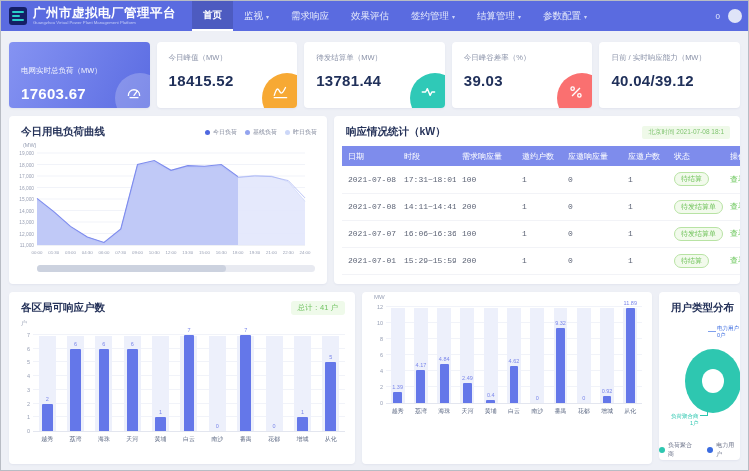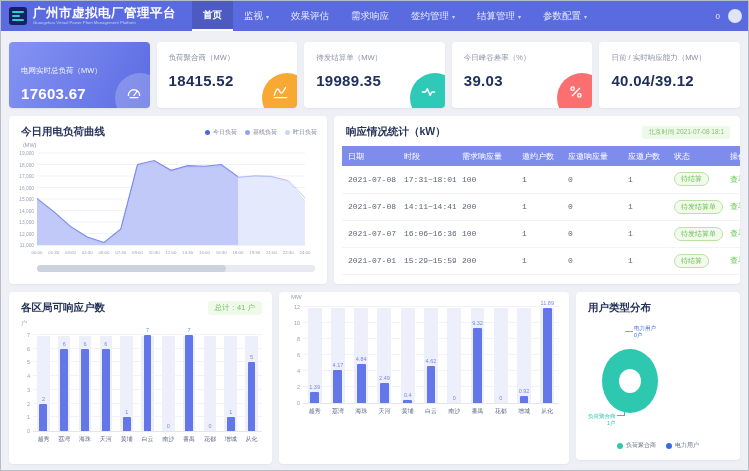--- a/index.html
+++ b/index.html
@@ -51,21 +51,21 @@
   
   .table-panel { flex:1; height:168px; }
   .timestamp { font-size:6.5px; color:#7fc46f; background:#eff9e9; border-radius:2px; padding:2px 6px; white-space:nowrap; max-width:150px; overflow:hidden; }
   table { border-collapse:collapse; width:calc(100% - 16px); margin:5px 8px 0 8px; table-layout:fixed; }
   thead th { background:#7e8cec; color:#fff; font-size:8px; font-weight:normal; text-align:left; height:20px; padding:0 0 0 6px; white-space:nowrap; overflow:hidden; }
   tbody td { font-size:8px; color:#5d6476; height:27px; padding:0 0 0 6px; border-bottom:1px solid #f2f3f7; white-space:nowrap; overflow:hidden;font-family:Liberation Mono, monospace; }
   .badge { display:inline-block; border:1px solid #b8e3a4; background:#f2faec; color:#6cc156; font-size:7px; padding:1px 6px; border-radius:8px; white-space:nowrap; }
   .view-link { color:#57bf45; font-size:8px; cursor:pointer; }
 
   
-  .hh-panel { width:263px; height:172px; }
+  .hh-panel { width:346px; height:172px; }
   .ld-panel { width:290px; height:172px; }
   .total-badge { font-size:7.5px; color:#6fc160; background:#effaea; border-radius:3px; padding:2px 7px; white-space:nowrap; }
   .unit2 { font-size:6px; color:#98a0b5; margin:2px 0 0 12px; }
   .bplot { position:relative; height:96px; margin:8px 10px 0 24px; border-bottom:1px solid #e3e6ef; }
   .gline { position:absolute; left:0; right:0; height:1px; background:#f1f3f9; }
   .bcols { position:absolute; left:0; right:0; top:0; bottom:0; display:flex; }
   .bcol { flex:1; position:relative; }
   .stripe { position:absolute; left:20%; width:60%; top:0; bottom:0; background:#edf0fb; }
   .bbar { position:absolute; left:31%; width:38%; bottom:0; background:#6477e9; border-radius:1px 1px 0 0; }
   .bval { position:absolute; width:140%; left:-20%; text-align:center; font-size:5.5px; color:#7b87ea; }
@@ -108,24 +108,24 @@
     </div>
     <div class="nav">
         <div class="nav-item active">
           <span>首页</span>
         </div>
         <div class="nav-item">
           <span>监视</span>
           <span class="caret">▾</span>
         </div>
         <div class="nav-item">
+          <span>需求响应</span>
+        </div>
+        <div class="nav-item">
           <span>效果评估</span>
-        </div>
-        <div class="nav-item">
-          <span>需求响应</span>
         </div>
         <div class="nav-item">
           <span>签约管理</span>
           <span class="caret">▾</span>
         </div>
         <div class="nav-item">
           <span>结算管理</span>
           <span class="caret">▾</span>
         </div>
         <div class="nav-item">
@@ -145,32 +145,32 @@
         <div class="cvalue">17603.67</div>
         <div class="corner" style="background: rgba(255, 255, 255, 0.22);">
           <svg width="18" height="18" viewBox="0 0 16 16" fill="none" stroke="#fff" stroke-width="1.2" stroke-linecap="round">
             <path d="M3 11a5 5 0 1 1 10 0"></path>
             <path d="M8 11l3-4"></path>
             <path d="M4.5 13h7"></path>
           </svg>
         </div>
       </div>
       <div class="card">
-        <div class="clabel">负荷聚合商（MW）</div>
+        <div class="clabel">今日峰值（MW）</div>
         <div class="cvalue">18415.52</div>
         <div class="corner" style="background: rgb(247, 169, 52);">
           <svg width="18" height="18" viewBox="0 0 16 16" fill="none" stroke="#fff" stroke-width="1.2" stroke-linecap="round">
             <path d="M2 11c2-6 3-7 4.5-4s2.5 3 5.5-3"></path>
             <path d="M2 13h11"></path>
           </svg>
         </div>
       </div>
       <div class="card">
         <div class="clabel">待发结算单（MW）</div>
-        <div class="cvalue">19989.35</div>
+        <div class="cvalue">13781.44</div>
         <div class="corner" style="background: rgb(47, 201, 183);">
           <svg width="18" height="18" viewBox="0 0 16 16" fill="none" stroke="#fff" stroke-width="1.2" stroke-linecap="round" stroke-linejoin="round">
             <path d="M2 8h3l1.5-3 2.5 6 1.5-3H13"></path>
           </svg>
         </div>
       </div>
       <div class="card">
         <div class="clabel">今日峰谷差率（%）</div>
         <div class="cvalue">39.03</div>
         <div class="corner" style="background: rgb(250, 112, 112);">

